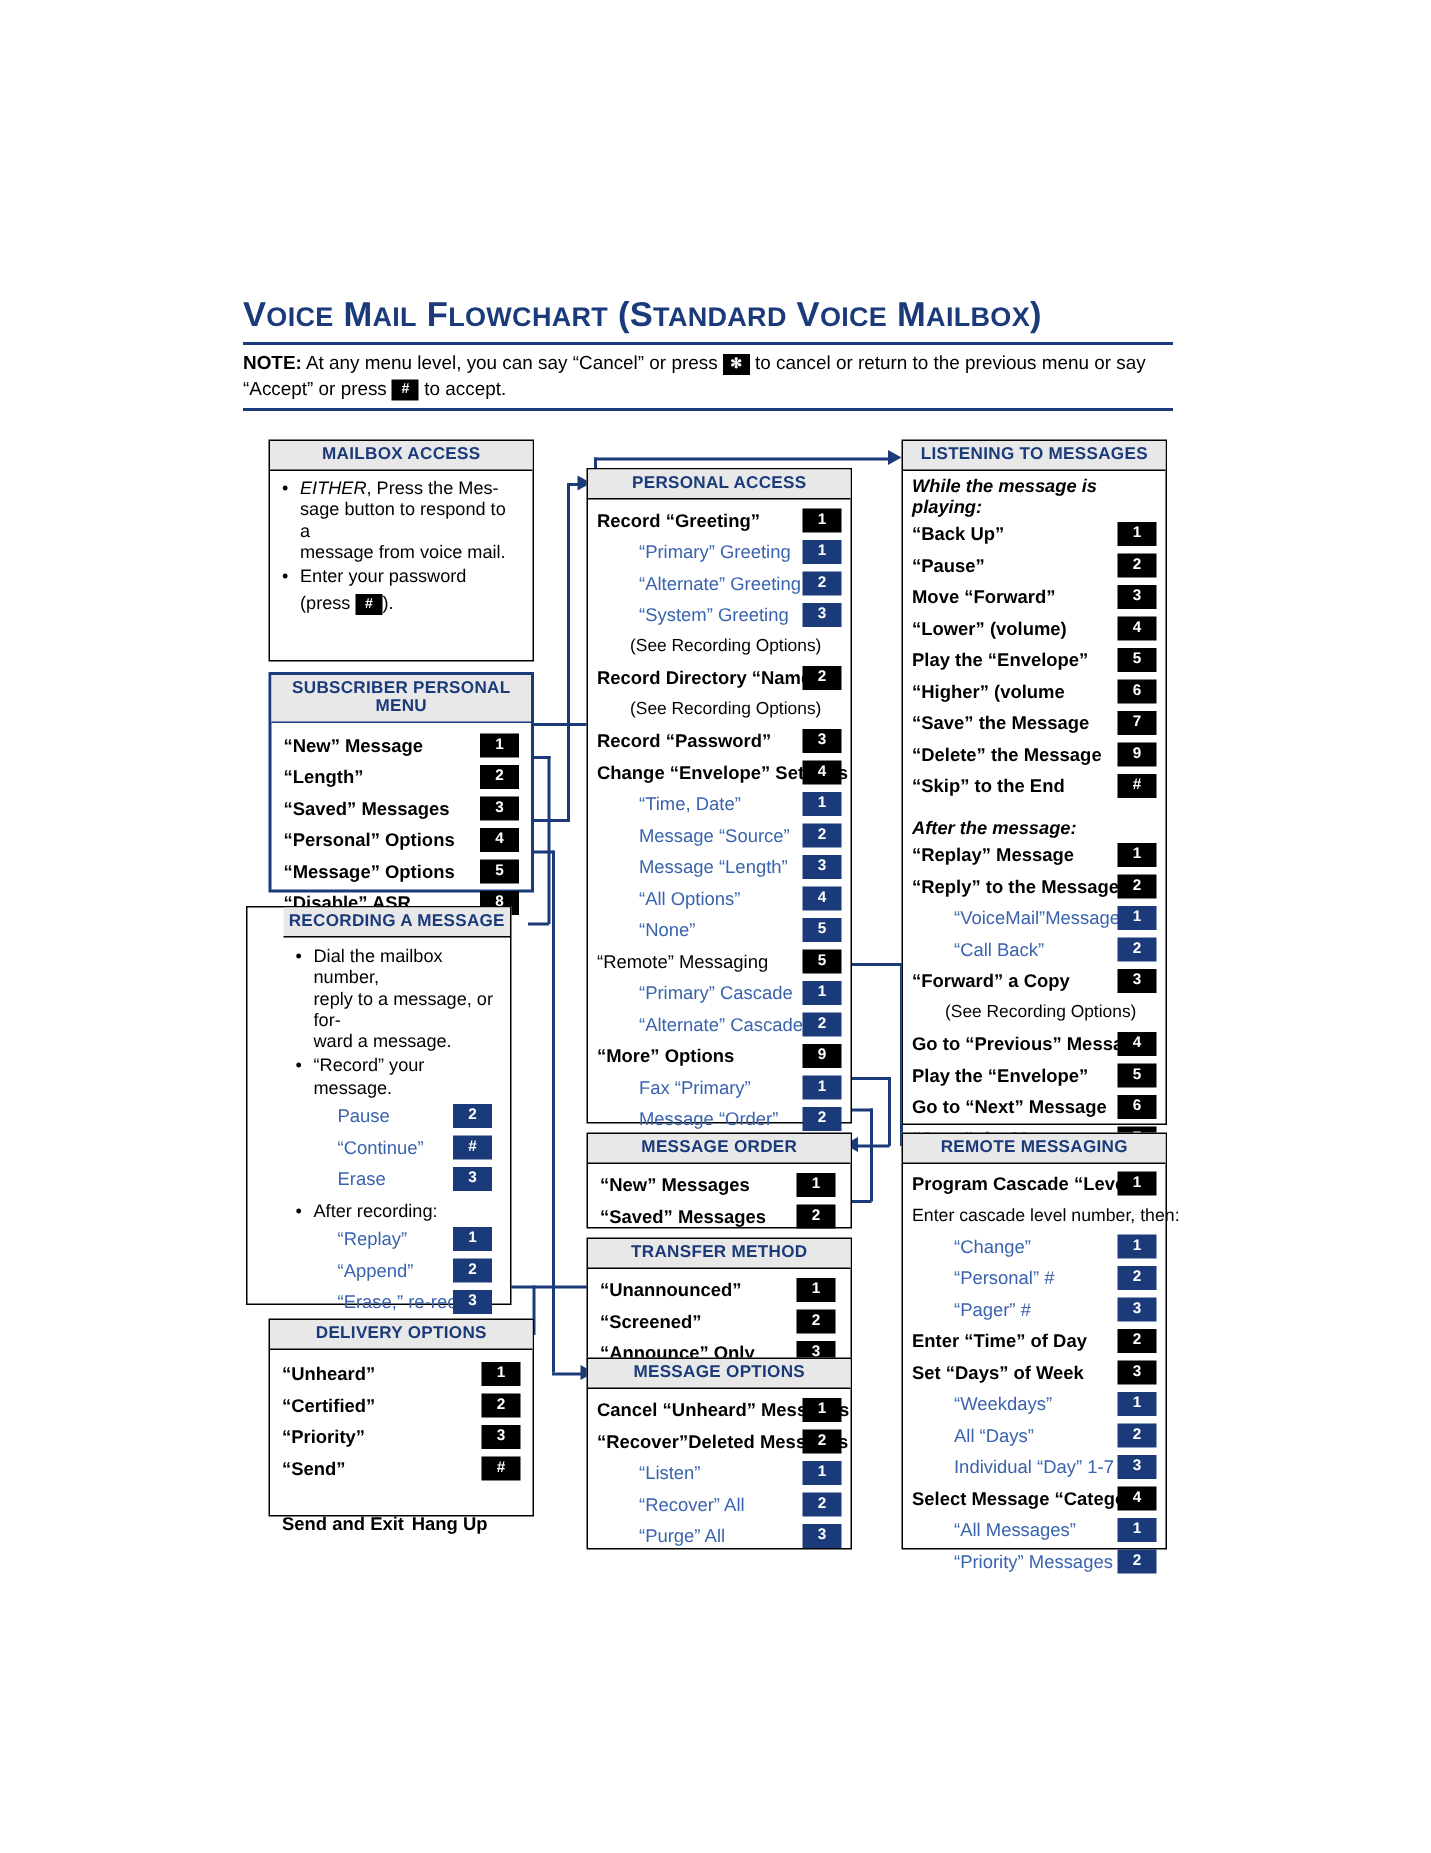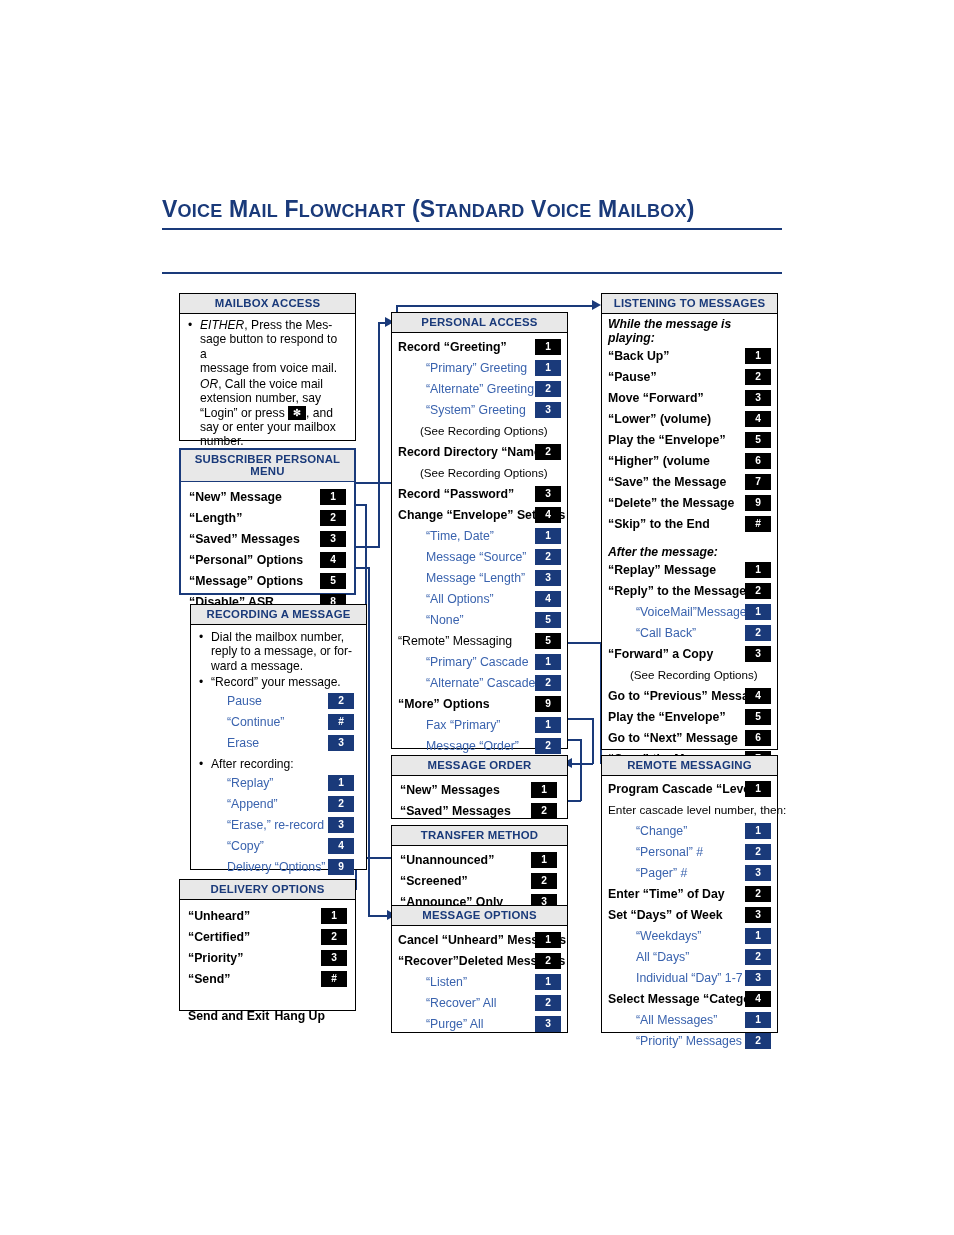--- a/index.html
+++ b/index.html
@@ -75,20 +75,28 @@
   .arw.r{border-top:5.5px solid transparent;border-bottom:5.5px solid transparent;border-left:9px solid #1a3a7a;}
   .arw.l{border-top:5.5px solid transparent;border-bottom:5.5px solid transparent;border-right:9px solid #1a3a7a;}
 </style>
 </head>
 <body>
 
 <div class="page">
 
   <div class="title" id="pgtitle">V<span class="sc">O</span><span class="sc">I</span><span class="sc">C</span><span class="sc">E</span> M<span class="sc">A</span><span class="sc">I</span><span class="sc">L</span> F<span class="sc">L</span><span class="sc">O</span><span class="sc">W</span><span class="sc">C</span><span class="sc">H</span><span class="sc">A</span><span class="sc">R</span><span class="sc">T</span> (S<span class="sc">T</span><span class="sc">A</span><span class="sc">N</span><span class="sc">D</span><span class="sc">A</span><span class="sc">R</span><span class="sc">D</span> V<span class="sc">O</span><span class="sc">I</span><span class="sc">C</span><span class="sc">E</span> M<span class="sc">A</span><span class="sc">I</span><span class="sc">L</span><span class="sc">B</span><span class="sc">O</span><span class="sc">X</span>)</div>
   <div class="rule r1"></div>
+  <div class="note">
+    <b>NOTE:</b>
+    <span>At any menu level, you can say “Cancel” or press</span>
+    <span class="key">✻</span>
+    <span>to cancel or return to the previous menu or say “Accept” or press</span>
+    <span class="key">#</span>
+    <span>to accept.</span>
+  </div>
   <div class="rule r2"></div>
 
   <div class="ln h" style="left:340px;top:482px;width:58px;"></div>
   <div class="ln v" style="left:396px;top:305px;height:178px;"></div>
   <div class="ln h" style="left:396px;top:305px;width:199px;"></div>
   <div class="arw r" style="left:592px;top:300px;"></div>
 
   <div class="ln h" style="left:340px;top:546px;width:40px;"></div>
   <div class="ln v" style="left:378px;top:322px;height:225px;"></div>
   <div class="ln h" style="left:378px;top:322px;width:9px;"></div>
@@ -130,28 +138,20 @@
     <div class="bhead">MAILBOX ACCESS</div>
     <div class="bbody" style="padding-top:4px;">
       <div class="bul">
         <span class="dot">•</span>
         <span class="tx">
           <i>EITHER</i><span>, Press the Mes-</span><br>
           <span>sage button to respond to a</span><br>
           <span>message from voice mail.</span>
         </span>
       </div>
-      <div class="sub">
-        <i>OR</i><span>, Call the voice mail</span><br>
-        <span>extension number, say</span><br>
-        <span>“Login” or press</span>
-        <span class="key">✻</span><span>, and</span><br>
-        <span>say or enter your mailbox</span><br>
-        <span>number.</span>
-      </div>
       <div class="bul" style="margin-top:2px;">
         <span class="dot">•</span>
         <span class="tx">
           <span>Enter your password</span><br>
           <span style="display:inline-block;margin-top:4px;">(press</span>
           <span class="key">#</span><span>).</span>
         </span>
       </div>
     </div>
   </div>
@@ -179,21 +179,21 @@
           <span class="lbl">“Message” Options</span>
           <span class="badge k" style="right: 0px;">5</span>
         </div>
         <div class="row b">
           <span class="lbl">“Disable” ASR</span>
           <span class="badge k" style="right: 0px;">8</span>
         </div>
       </div>
   </div>
 
-  <div class="box" style="left:190px;top:604px;width:177px;height:266px;">
+  <div class="box" style="left:164px;top:604px;width:177px;height:266px;padding-left:24px;">
     <div class="bhead">RECORDING A MESSAGE</div>
     <div class="bbody" style="padding-top:5px;">
       <div class="bul">
         <span class="dot">•</span>
         <span class="tx">
           <span>Dial the mailbox number,</span><br>
           <span>reply to a message, or for-</span><br>
           <span>ward a message.</span>
         </span>
       </div>

